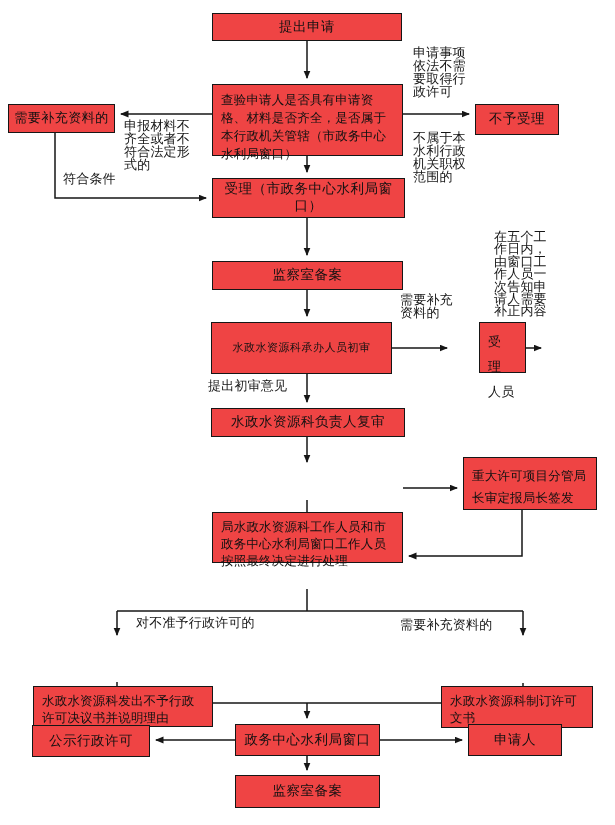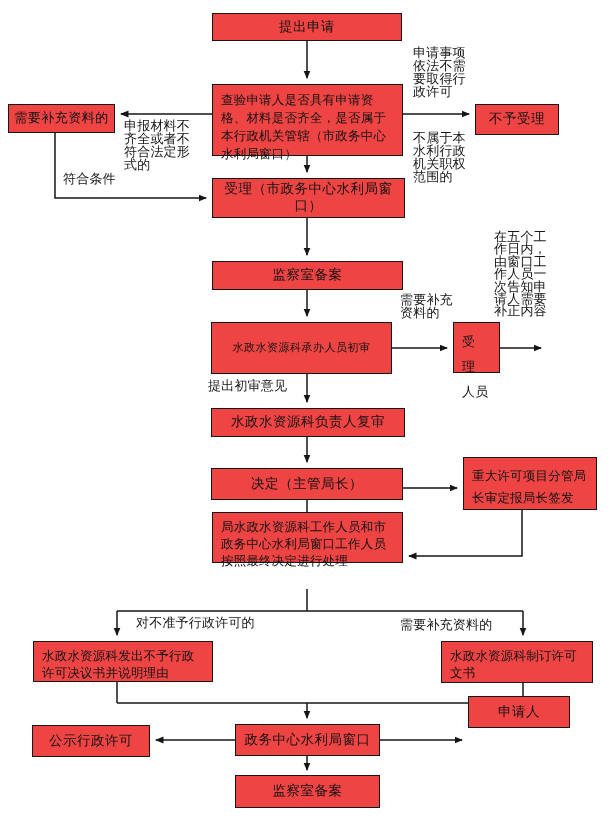--- a/index.html
+++ b/index.html
@@ -8,23 +8,23 @@
   .flow-lines{position:absolute;left:0;top:0;width:615px;height:825px;}
   .node{
     position:absolute;box-sizing:border-box;border:1.5px solid #161616;background:#ef4444;
     display:flex;align-items:center;justify-content:center;text-align:center;
     font-size:13.5px;line-height:1.25;letter-spacing:.5px;
   }
   .node--left{
     align-items:flex-start;justify-content:flex-start;text-align:left;
     font-size:12.5px;line-height:18px;padding:6px 8px;letter-spacing:.2px;
   }
-  .node--pre{white-space:pre-line;}
+  .node--pre{white-space:pre-line;margin-left:26px;}
   .lh17{line-height:17px;}
-  .lh16{line-height:16.5px;}
+  .lh16{line-height:16.5px;margin-top:45px;}
   .lh22{line-height:22px;padding-top:7px;}
   .lh25{line-height:25px;font-size:13px;}
   .lbl{position:absolute;font-size:13px;line-height:13px;color:#161616;letter-spacing:.2px;}
   .lbl--col5{width:67px;}
   .lbl--col4{width:54px;}
   .lbl--tight{line-height:12.4px;}
   
   #n-submit   {left:212px;top:13px; width:190px;height:28px;}
   #n-check    {left:212px;top:84px; width:191px;height:72px;}
   #n-correct  {left:8px;  top:104px;width:107px;height:29px;font-size:13px;}
@@ -35,21 +35,21 @@
   #n-acceptor {left:453px;top:322px;width:47px; height:51px;}
   #n-applside {left:547px;top:322px;width:50px; height:53px;}
   #n-recheck  {left:211px;top:408px;width:194px;height:29px;}
   #n-decision {left:211px;top:468px;width:192px;height:32px;}
   #n-major    {left:463px;top:457px;width:134px;height:53px;}
   #n-handle   {left:212px;top:512px;width:191px;height:51px;}
   #n-denydoc  {left:33px; top:641px;width:180px;height:41px;}
   #n-permdoc  {left:441px;top:641px;width:152px;height:42px;}
   #n-publicize{left:32px; top:725px;width:118px;height:32px;}
   #n-window   {left:235px;top:724px;width:145px;height:32px;}
-  #n-applicant{left:468px;top:696px;width:102px;height:32px;}
+  #n-applicant{left:468px;top:724px;width:94px;height:32px;}
   #n-record2  {left:235px;top:775px;width:145px;height:33px;}
   
   #l-correctable {left:125px;top:55px;}
   #l-incomplete  {left:124px;top:119px;}
   #l-meets       {left:63px; top:172px;}
   #l-nopermit    {left:413px;top:46px;}
   #l-outscope    {left:413px;top:131px;}
   #l-fivedays    {left:494px;top:231px;}
   #l-supplement  {left:400px;top:293px;}
   #l-initialop   {left:208px;top:379px;}
@@ -99,21 +99,20 @@
   <div class="node" id="n-submit">提出申请</div>
   <div class="node node--left" id="n-check">查验申请人是否具有申请资格、材料是否齐全，是否属于本行政机关管辖（市政务中心水利局窗口）</div>
   <div class="node" id="n-correct">需要补充资料的</div>
   <div class="node" id="n-reject">不予受理</div>
   <div class="node" id="n-accept">受理（市政务中心水利局窗口）</div>
   <div class="node" id="n-record1">监察室备案</div>
   <div class="node" id="n-initial">水政水资源科承办人员初审</div>
   <div class="node node--left node--pre lh25" id="n-acceptor">受 理
 人员</div>
   <div class="node" id="n-recheck">水政水资源科负责人复审</div>
-  <div class="node" id="n-decision">决定（主管局长）</div>
   <div class="node node--left lh22" id="n-major">重大许可项目分管局长审定报局长签发</div>
   <div class="node node--left lh17" id="n-handle">局水政水资源科工作人员和市政务中心水利局窗口工作人员按照最终决定进行处理</div>
   <div class="node node--left lh16" id="n-denydoc">水政水资源科发出不予行政许可决议书并说明理由</div>
   <div class="node node--left lh16" id="n-permdoc">水政水资源科制订许可文书</div>
   <div class="node" id="n-publicize">公示行政许可</div>
   <div class="node" id="n-window">政务中心水利局窗口</div>
   <div class="node" id="n-applicant">申请人</div>
   <div class="node" id="n-record2">监察室备案</div>
 
   <div class="lbl lbl--col5" id="l-incomplete">申报材料不齐全或者不符合法定形式的</div>

